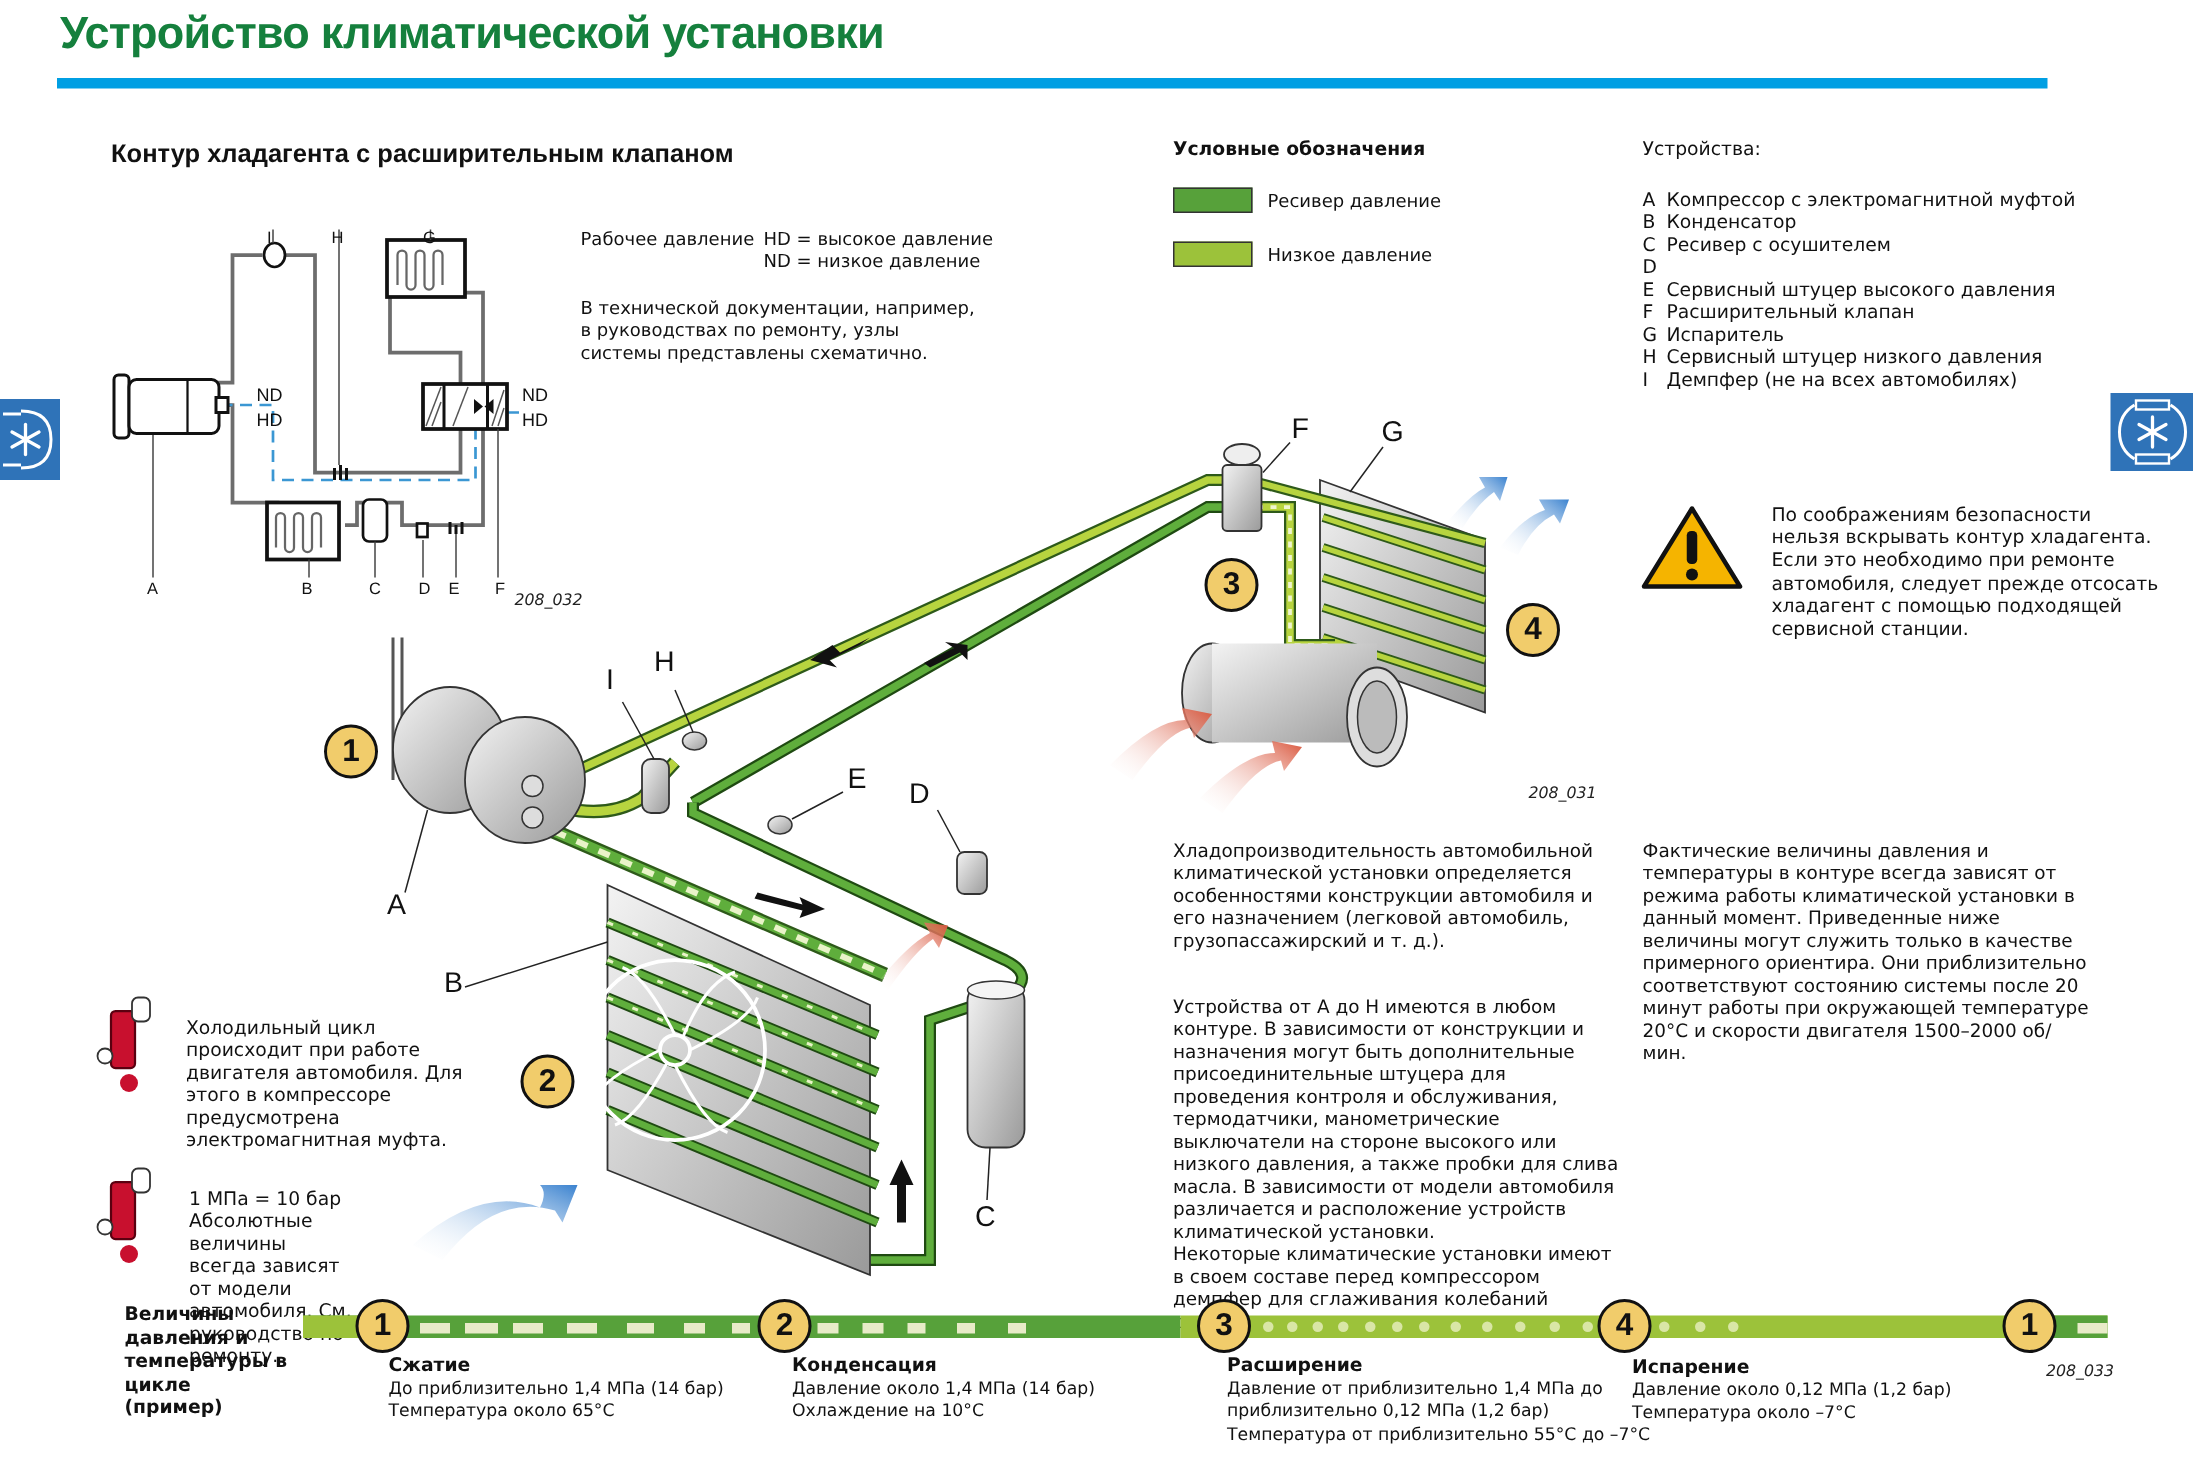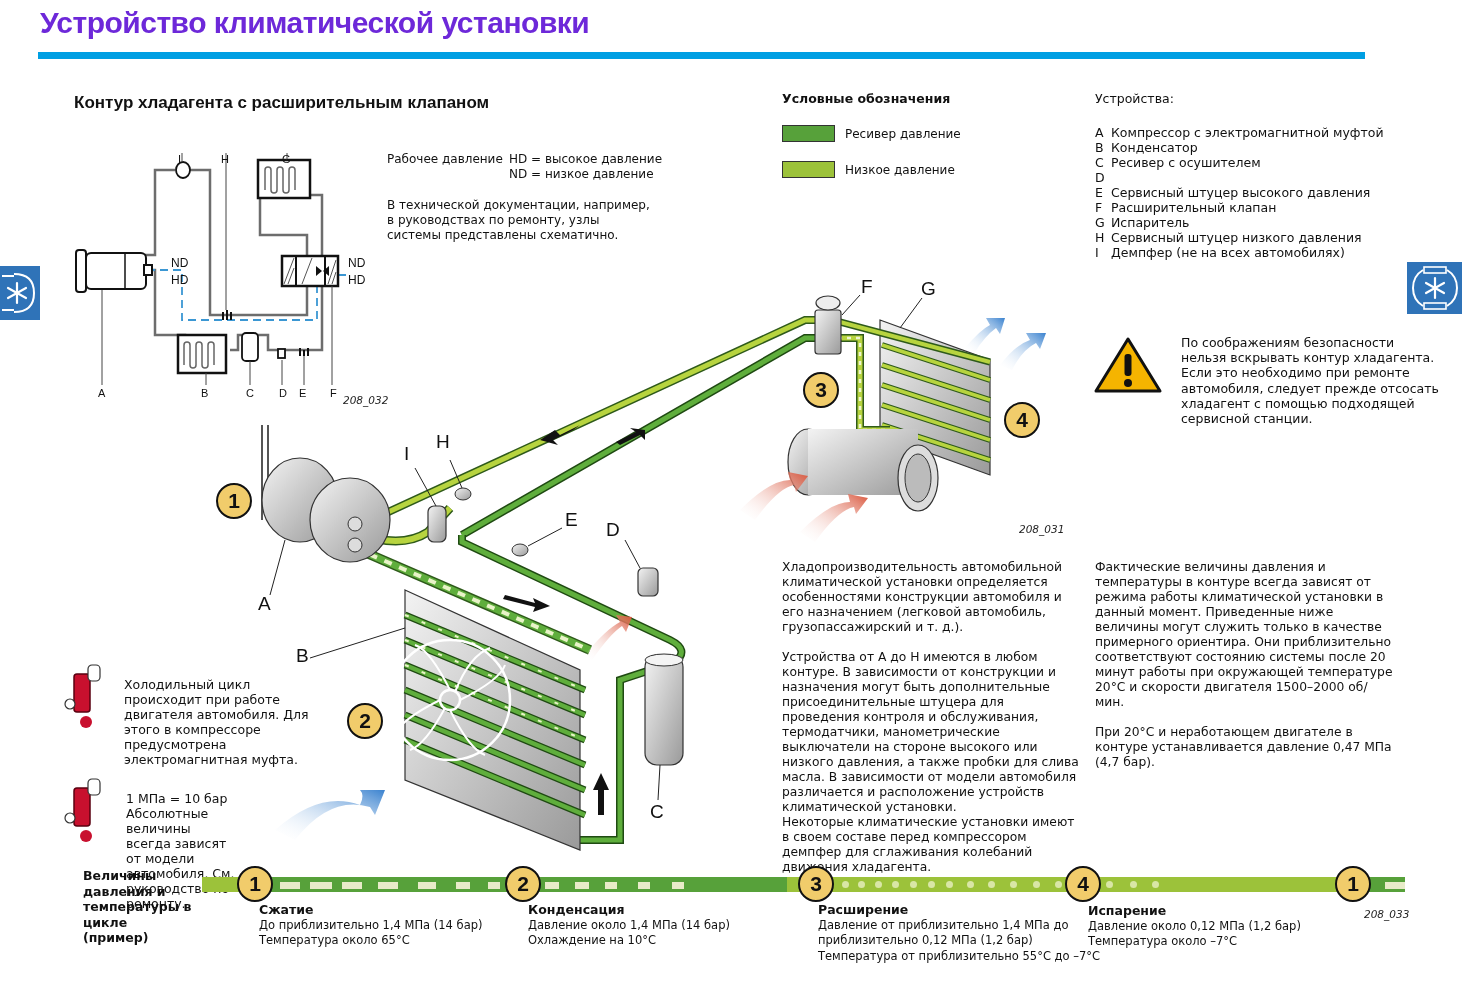--- a/index.html
+++ b/index.html
@@ -1,19 +1,19 @@
 <!DOCTYPE html>
 <html><head>
 <meta charset="utf-8">
 <style>
   * { box-sizing: border-box; margin: 0; padding: 0; }
   html, body { width: 1462px; height: 984px; background: #ffffff; overflow: hidden; }
   body { position: relative; font-family: "DejaVu Sans", sans-serif; color: #111; }
   .abs { position: absolute; }
-  .page-title { left: 40px; top: 6px; font-family: "Liberation Sans", sans-serif; font-weight: bold; font-size: 30px; letter-spacing: -0.5px; color: #6d28d9; }
+  .page-title { left: 40px; top: 6px; font-family: "Liberation Sans", sans-serif; font-weight: bold; font-size: 30px; letter-spacing: -0.5px; color: #15803d; }
   .title-rule { left: 38px; top: 52px; width: 1327px; height: 7px; background: #009fe3; }
   .section-title { left: 74px; top: 93px; font-family: "Liberation Sans", sans-serif; font-weight: bold; font-size: 17px; color: #111; }
   .txt { font-size: 12px; line-height: 15px; color: #111; }
   .pressure-block { left: 387px; top: 152px; }
   .pressure-block .row { display: flex; }
   .pressure-block .lbl { width: 122px; }
   .doc-note { left: 387px; top: 198px; width: 270px; }
   .legend-title { left: 782px; top: 91px; font-weight: bold; font-size: 12.5px; text-align: right; }
   .legend-item { left: 782px; display: flex; align-items: center; font-size: 12px; }
   .legend-swatch { width: 53px; height: 17px; border: 1px solid #333; margin-right: 10px; }
@@ -351,27 +351,26 @@
 <span class="abs callout" style="left:436px;top:431px">H</span>
 <span class="abs callout" style="left:404px;top:443px">I</span>
 
 <div class="abs badge" style="left:216px;top:483px">1</div>
 <div class="abs badge" style="left:347px;top:703px">2</div>
 <div class="abs badge" style="left:803px;top:372px">3</div>
 <div class="abs badge" style="left:1004px;top:402px">4</div>
 <span class="abs fig-code" style="left:1019px;top:523px">208_031</span>
 
 <div class="abs para-mid">
-  <p style="margin-bottom:15px">Хладопроизводительность автомобильной климатической установки определяется особенностями конструкции автомобиля и его назначением (легковой автомобиль, грузопассажирский и т. д.).</p>
+  <p style="margin-bottom:29px">Хладопроизводительность автомобильной климатической установки определяется особенностями конструкции автомобиля и его назначением (легковой автомобиль, грузопассажирский и т. д.).</p>
   <p>Устройства от A до H имеются в любом контуре. В зависимости от конструкции и назначения могут быть дополнительные присоединительные штуцера для проведения контроля и обслуживания, термодатчики, манометрические выключатели на стороне высокого или низкого давления, а также пробки для слива масла. В зависимости от модели автомобиля различается и расположение устройств климатической установки.</p>
   <p>Некоторые климатические установки имеют в своем составе перед компрессором демпфер для сглаживания колебаний движения хладагента.</p>
 </div>
 <div class="abs para-right">
   <p style="margin-bottom:15px">Фактические величины давления и температуры в контуре всегда зависят от режима работы климатической установки в данный момент. Приведенные ниже величины могут служить только в качестве примерного ориентира. Они приблизительно соответствуют состоянию системы после 20 минут работы при окружающей температуре 20°C и скорости двигателя 1500–2000 об/мин.</p>
-  <p style="margin-bottom:15px">При 20°C и неработающем двигателе в контуре устанавливается давление 0,47 МПа (4,7 бар).</p>
 </div>
 
 <svg class="abs note-icon" style="left:60px;top:662px" viewBox="0 0 50 70">
   <rect x="14" y="12" width="16" height="38" rx="3" fill="#c8102e" stroke="#5a0010" stroke-width="1.5"></rect>
   <circle cx="26" cy="60" r="6" fill="#c8102e"></circle>
   <rect x="28" y="3" width="12" height="16" rx="4" fill="#fff" stroke="#333" stroke-width="1.2"></rect>
   <circle cx="10" cy="42" r="5" fill="#fff" stroke="#333" stroke-width="1.2"></circle>
 </svg>
 <div class="abs note note-1">Холодильный цикл происходит при работе двигателя автомобиля. Для этого в компрессоре предусмотрена электромагнитная муфта.</div>
 <svg class="abs note-icon" style="left:60px;top:776px" viewBox="0 0 50 70">

